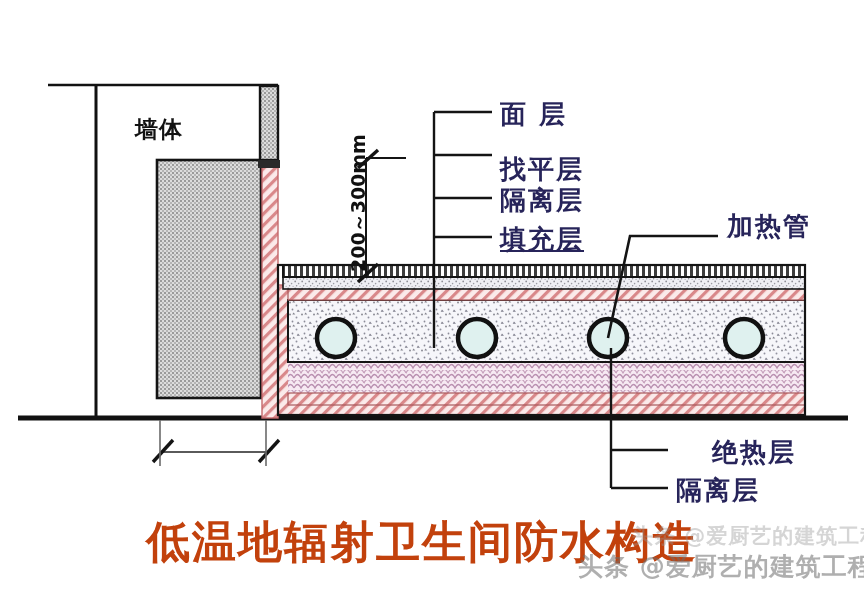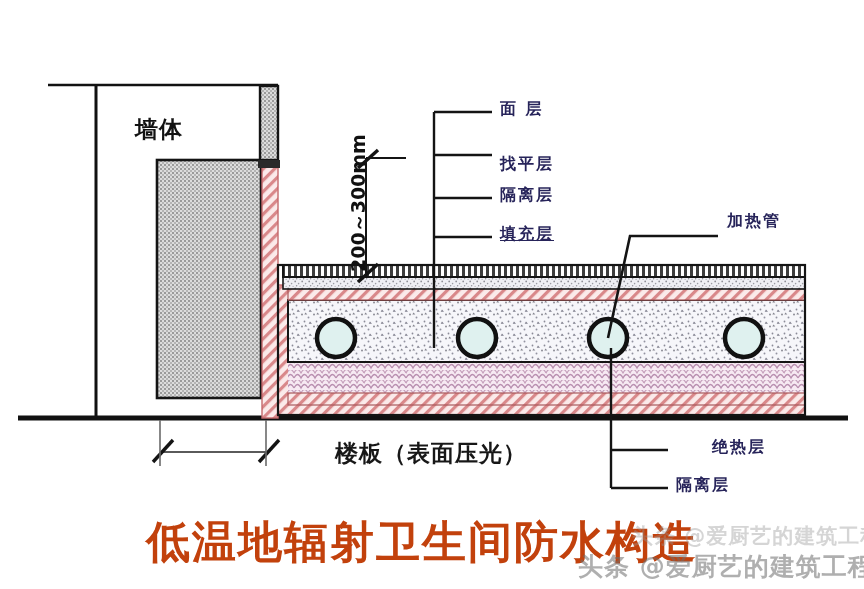--- a/index.html
+++ b/index.html
@@ -23,21 +23,21 @@
     top: 0;
   }
   .lbl {
     position: absolute;
     color: #211f3d;
     font-family: "DejaVu Sans", "Liberation Sans", sans-serif;
     white-space: nowrap;
     line-height: 1;
   }
   .lbl-layer {
-    font-size: 16px;
+    font-size: 26px;
     font-weight: 600;
     letter-spacing: 2px;
     color: #27245a;
   }
   .lbl-wall {
     font-size: 23px;
     font-weight: 700;
     color: #121212;
     letter-spacing: 1px;
   }
@@ -208,21 +208,20 @@
       <line x1="259" y1="462" x2="279" y2="440" stroke="#141414" stroke-width="3.4"></line>
 
       <line x1="160" y1="420" x2="160" y2="466" stroke="#6a6a6a" stroke-width="1.6"></line>
       <line x1="266" y1="420" x2="266" y2="466" stroke="#6a6a6a" stroke-width="1.6"></line>
     </g>
 
   </svg>
 
   <div class="lbl lbl-wall" style="left:135px; top:118px;">墙体</div>
 
-  <div class="lbl lbl-slab" style="left:335px; top:442px;">楼板（表面压光）</div>
 
   <div class="lbl lbl-layer" style="left:500px; top:101px;">面 层</div>
   <div class="lbl lbl-layer" style="left:500px; top:144px;margin-top:12px;">找平层</div>
   <div class="lbl lbl-layer" style="left:500px; top:187px;">隔离层</div>
   <div class="lbl lbl-layer" style="left:500px; top:226px;text-decoration:underline;">填充层</div>
 
   <div class="lbl lbl-layer" style="left:727px; top:213px;">加热管</div>
 
   <div class="lbl lbl-layer" style="left:712px; top:439px;">绝热层</div>
   <div class="lbl lbl-layer" style="left:676px; top:477px;">隔离层</div>

